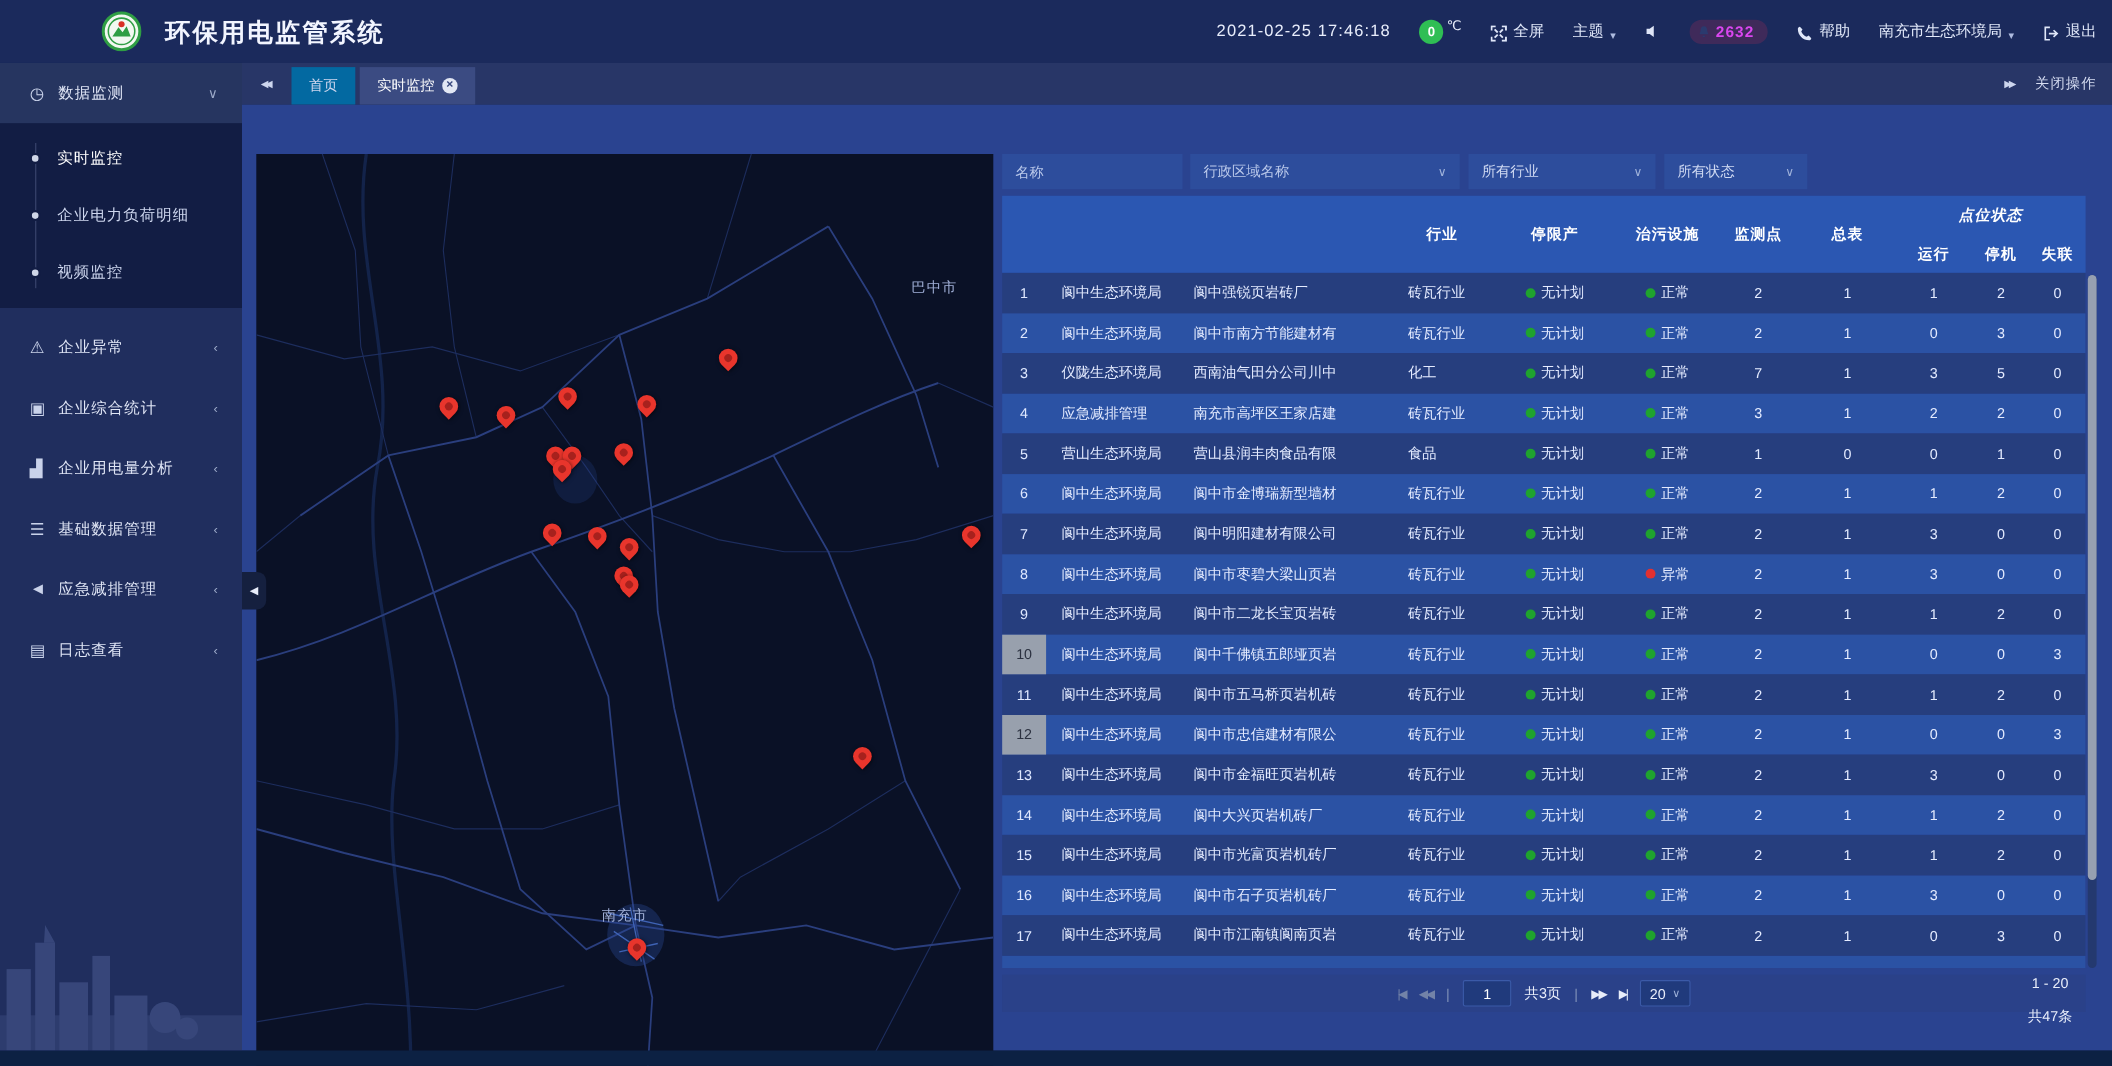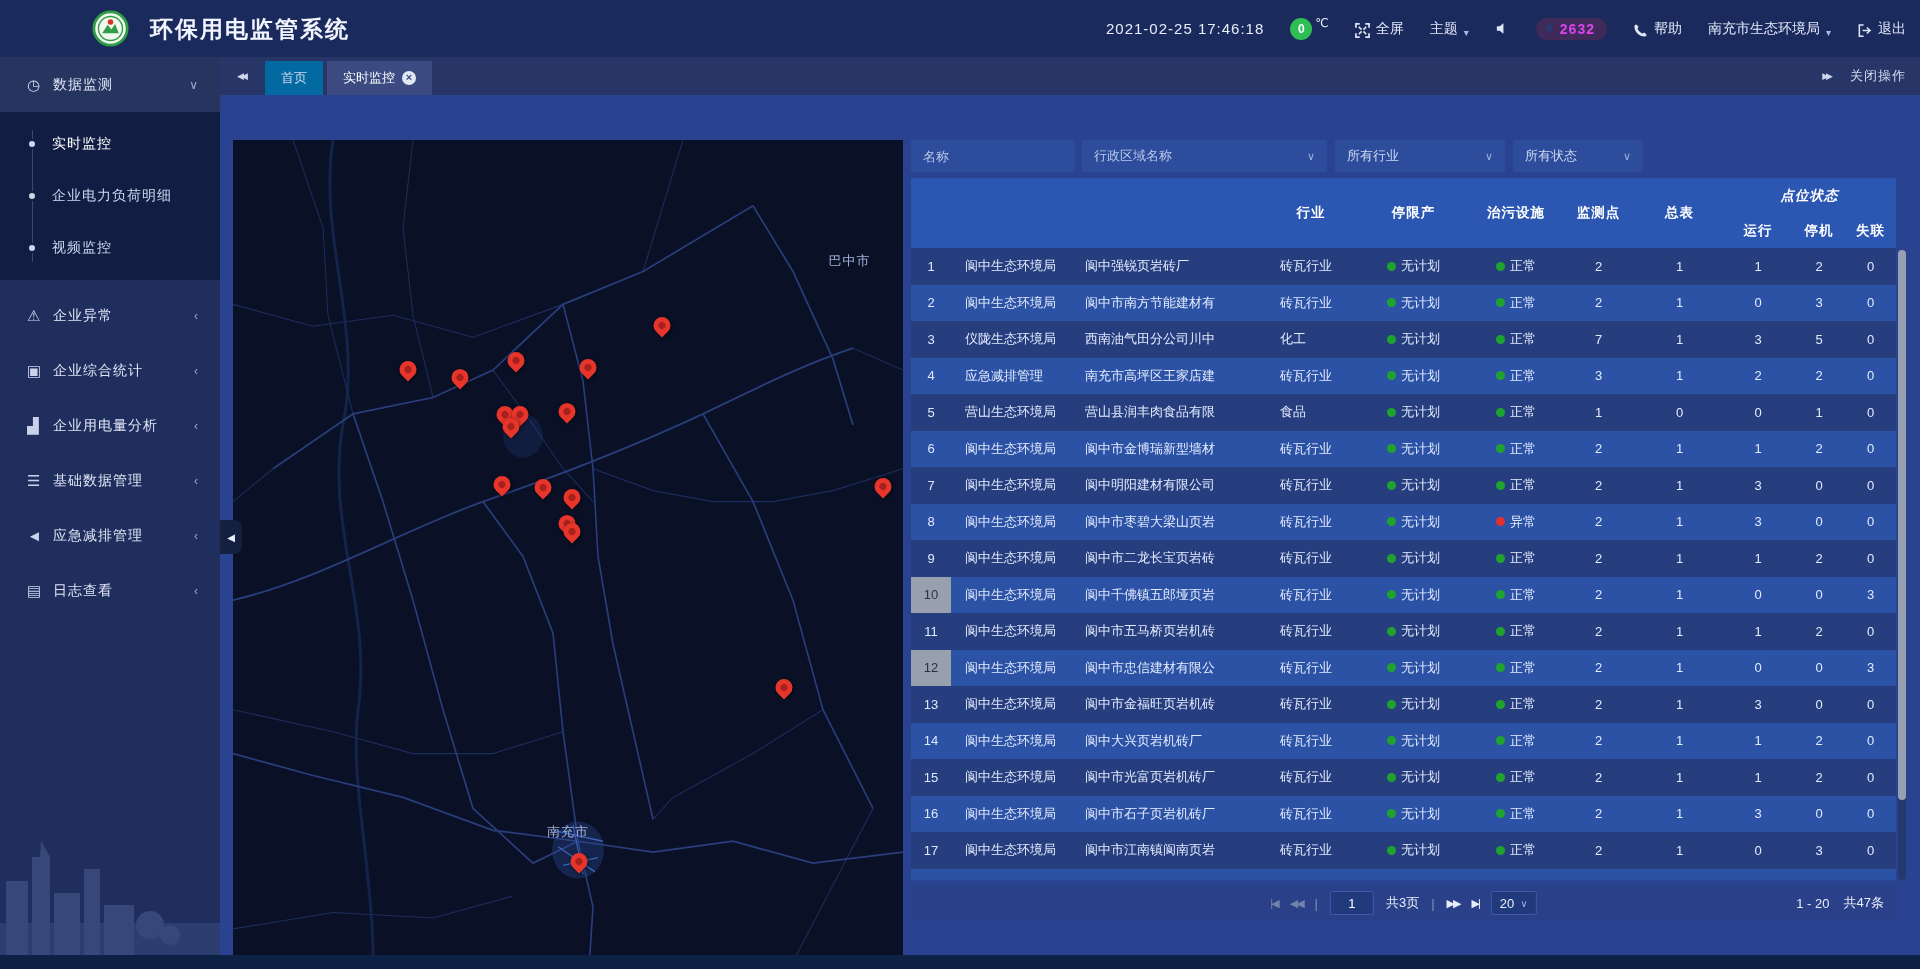--- a/index.html
+++ b/index.html
@@ -92,21 +92,21 @@
 
   
   .pgbar{position:absolute;left:0;top:746px;width:985px;height:34px;background:#2a4189;}
   .pg-center{position:absolute;left:50%;top:0;height:34px;transform:translateX(-50%);display:flex;align-items:center;gap:12px;color:#e8edfa;font-size:13px;}
   .pg-ico{font-size:11px;cursor:pointer;letter-spacing:-2px;white-space:nowrap;}
   .pg-ico.disabled{color:#7383a8;cursor:default;}
   .pg-sep{color:#7f90b8;}
   .pg-input{width:44px;height:24px;background:#203a7c;border:1px solid #3b5aa8;border-radius:2px;color:#fff;text-align:center;font-size:13px;outline:none;}
   .pg-size{display:flex;align-items:center;gap:6px;height:24px;background:#203a7c;border:1px solid #3b5aa8;border-radius:2px;padding:0 8px;cursor:pointer;}
   .pg-size .sel-caret{font-size:10px;color:#9fb2da;}
-  .pg-right{position:absolute;right:12px;top:0;height:34px;display:flex;align-items:center;gap:14px;color:#e8edfa;font-size:13px;}
+  .pg-right{position:absolute;right:12px;top:0;height:34px;display:flex;align-items:center;gap:14px;color:#e8edfa;font-size:13px;flex-direction:column;}
 
   .bottom-strip{position:absolute;left:0;top:955px;width:1920px;height:14px;background:#0c2143;}
 </style>
 </head>
 <body>
 
 <div class="page">
 
   <header class="app-header">
     <svg class="logo" viewBox="0 0 40 40">

